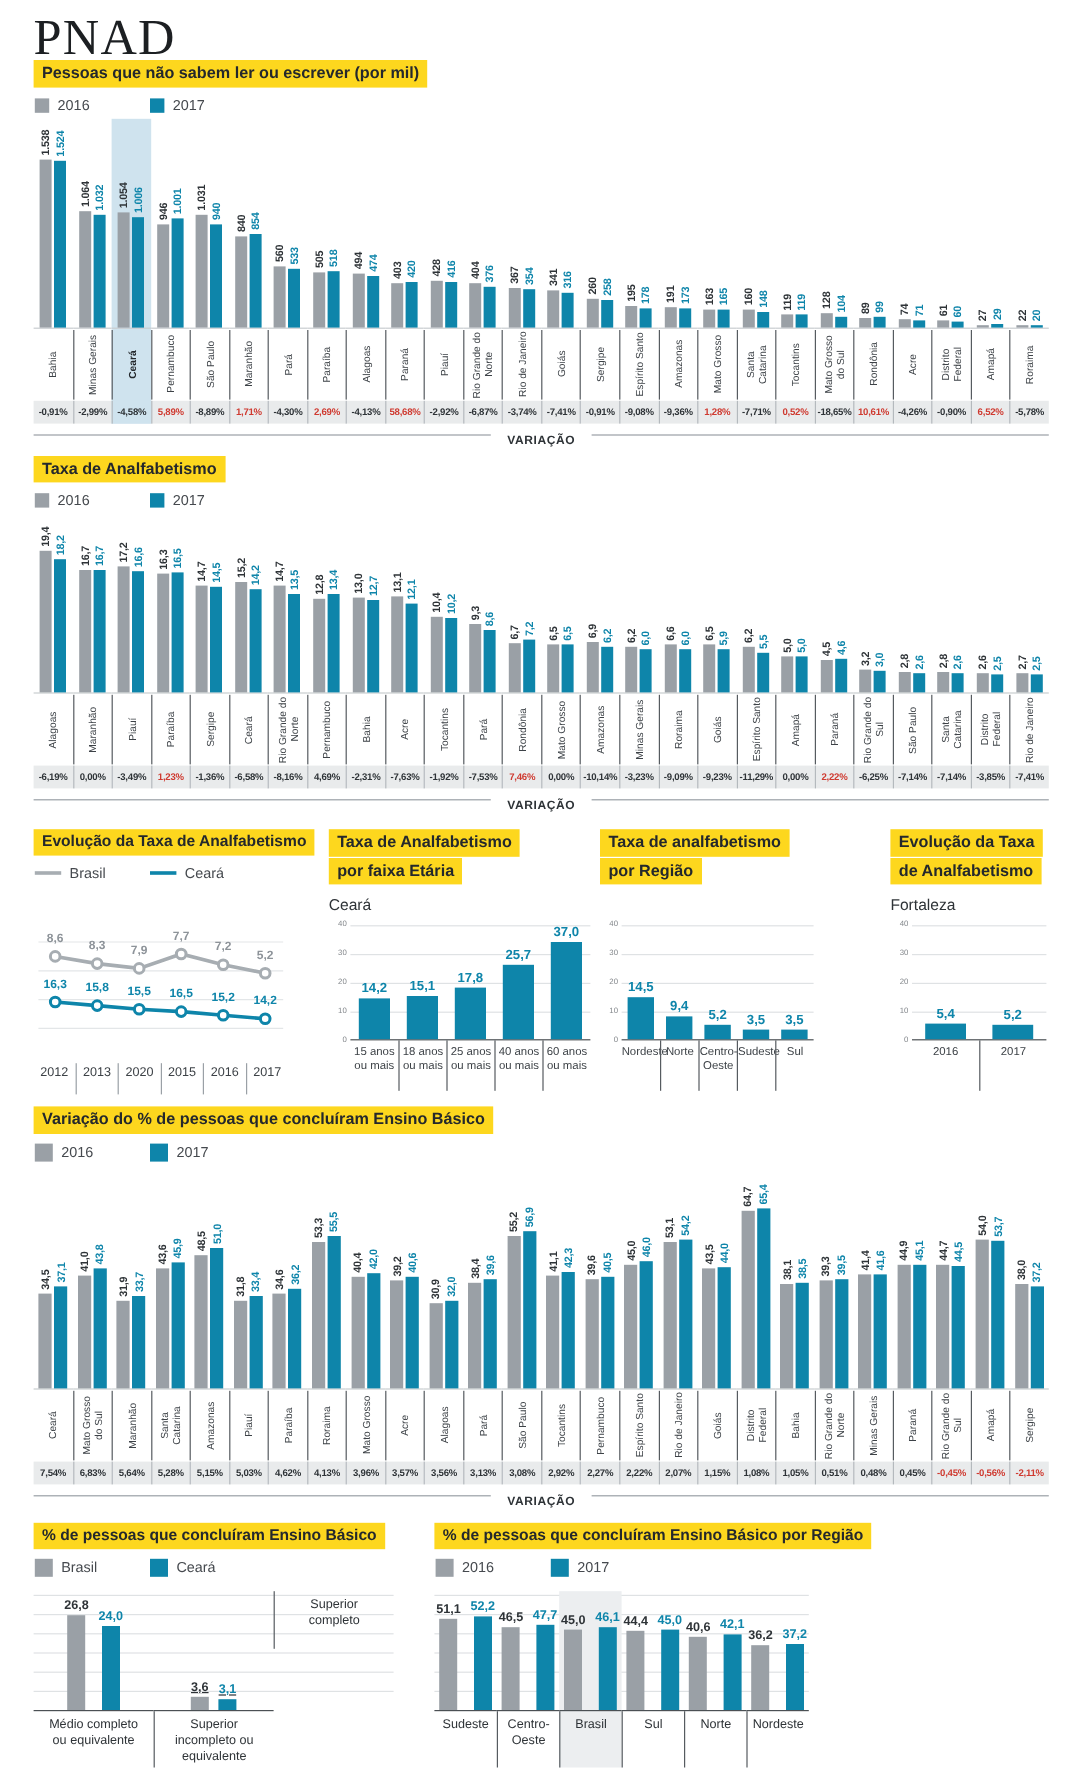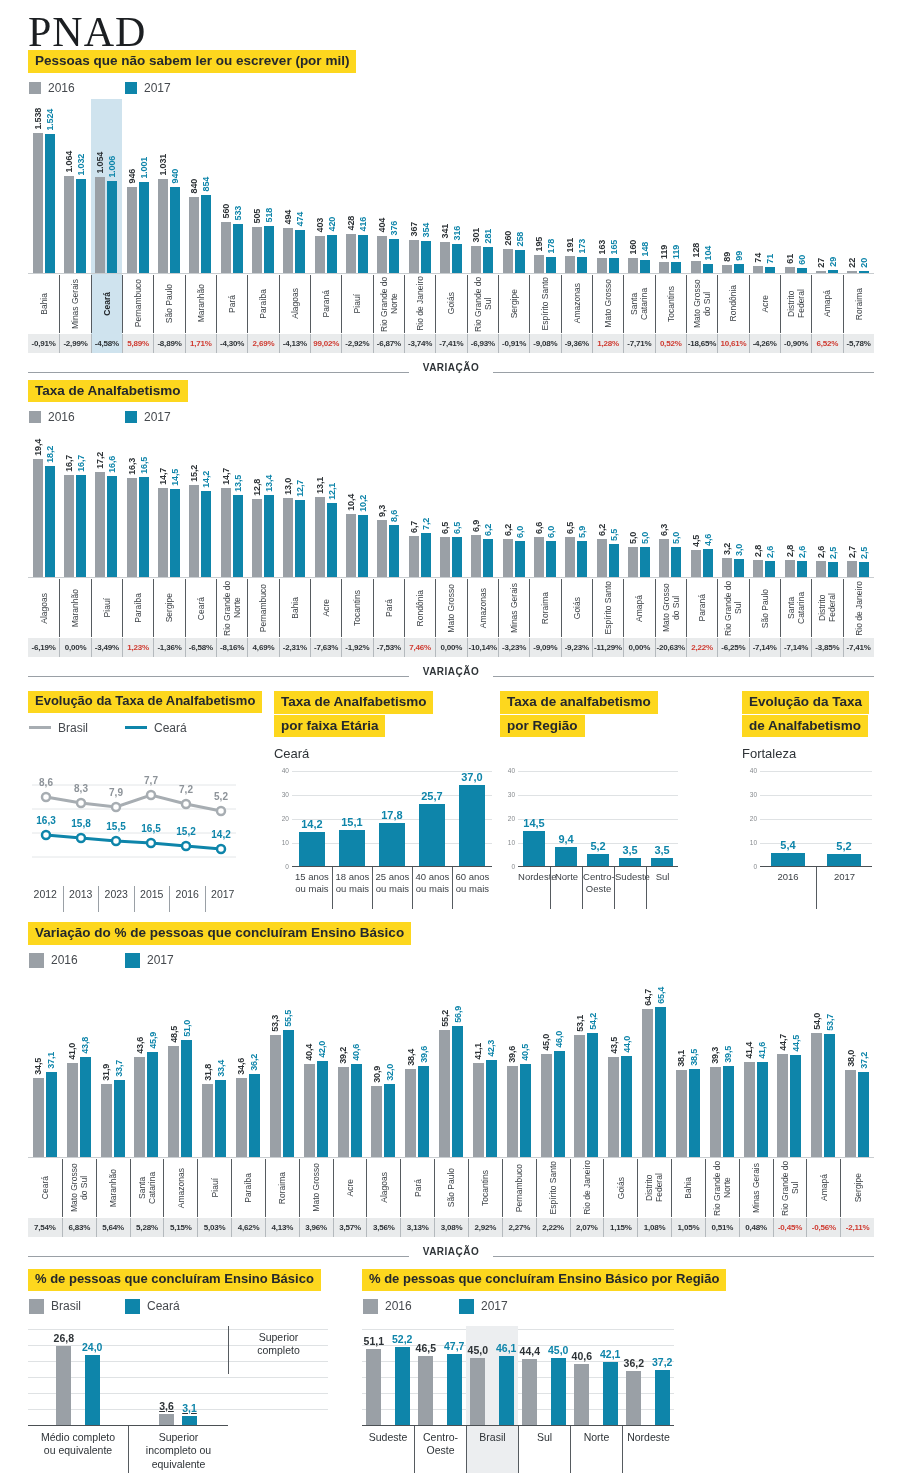--- a/index.html
+++ b/index.html
@@ -34,21 +34,21 @@
   .ggroup+.ggroup .glabel{border-left:1px solid var(--sep)}
   .vlabel{writing-mode:vertical-rl;transform:rotate(180deg);font-size:8.5px;line-height:1.2;
     color:#3d4247;max-height:56px;text-align:center}
   .gvar{height:19px;margin-top:1px;background:var(--varbg);display:flex;align-items:center;
     justify-content:center;font-size:8px;font-weight:bold;color:var(--dark);letter-spacing:-.2px;white-space:nowrap}
   .ggroup+.ggroup .gvar{border-left:1px solid #b4b9bd}
   .gvar.red{color:var(--red)}
   .ggroup.hl{background:var(--hl)}
   .ggroup.hl .gvar{background:var(--hl)}
   .ggroup.hl .vlabel{font-weight:bold;color:#24282c}
-  .varline{display:flex;align-items:flex-end;margin:9px 0 7px}
+  .varline{display:flex;align-items:flex-start;margin:9px 0 7px}
   .varline::before,.varline::after{content:"";flex:1;border-top:1px solid #9aa0a6}
   .varline span{margin:0 14px;font-size:10px;font-weight:bold;letter-spacing:.5px;color:var(--dark)}
   
   #midrow{display:flex;margin:14px 28px 0}
   .midcol .mid-head{height:66px}
   .subtitle{font-size:13px;color:var(--dark);margin-top:9px}
   #lineplot{position:relative;width:212px;height:112px;margin-top:14px}
   #lineplot svg{position:absolute;inset:0}
   .llab{position:absolute;width:26px;text-align:center;font-size:10px;font-weight:bold}
   .llab.a{color:#8d9399} .llab.b{color:var(--blue)}
@@ -253,21 +253,21 @@
             <div class="bar y16" style="width: 10px; height: 37px;"></div>
           </div>
           <div class="bwrap">
             <span class="bval y17">420</span>
             <div class="bar y17" style="width: 10px; height: 38px;"></div>
           </div>
         </div>
         <div class="glabel">
           <span class="vlabel">Paraná</span>
         </div>
-        <div class="gvar red">99,02%</div>
+        <div class="gvar red">58,68%</div>
       </div>
       <div class="ggroup">
         <div class="gplot" style="height: 175px;">
           <div class="bwrap">
             <span class="bval y16">428</span>
             <div class="bar y16" style="width: 10px; height: 39px;"></div>
           </div>
           <div class="bwrap">
             <span class="bval y17">416</span>
             <div class="bar y17" style="width: 10px; height: 38px;"></div>
@@ -318,36 +318,20 @@
           </div>
           <div class="bwrap">
             <span class="bval y17">316</span>
             <div class="bar y17" style="width: 10px; height: 29px;"></div>
           </div>
         </div>
         <div class="glabel">
           <span class="vlabel">Goiás</span>
         </div>
         <div class="gvar">-7,41%</div>
-      </div>
-      <div class="ggroup">
-        <div class="gplot" style="height: 175px;">
-          <div class="bwrap">
-            <span class="bval y16">301</span>
-            <div class="bar y16" style="width: 10px; height: 27px;"></div>
-          </div>
-          <div class="bwrap">
-            <span class="bval y17">281</span>
-            <div class="bar y17" style="width: 10px; height: 26px;"></div>
-          </div>
-        </div>
-        <div class="glabel">
-          <span class="vlabel">Rio Grande do Sul</span>
-        </div>
-        <div class="gvar">-6,93%</div>
       </div>
       <div class="ggroup">
         <div class="gplot" style="height: 175px;">
           <div class="bwrap">
             <span class="bval y16">260</span>
             <div class="bar y16" style="width: 10px; height: 24px;"></div>
           </div>
           <div class="bwrap">
             <span class="bval y17">258</span>
             <div class="bar y17" style="width: 10px; height: 23px;"></div>
@@ -865,36 +849,20 @@
           </div>
           <div class="bwrap">
             <span class="bval y17">5,0</span>
             <div class="bar y17" style="width: 10px; height: 30px;"></div>
           </div>
         </div>
         <div class="glabel">
           <span class="vlabel">Amapá</span>
         </div>
         <div class="gvar">0,00%</div>
-      </div>
-      <div class="ggroup">
-        <div class="gplot" style="height: 150px;">
-          <div class="bwrap">
-            <span class="bval y16">6,3</span>
-            <div class="bar y16" style="width: 10px; height: 38px;"></div>
-          </div>
-          <div class="bwrap">
-            <span class="bval y17">5,0</span>
-            <div class="bar y17" style="width: 10px; height: 30px;"></div>
-          </div>
-        </div>
-        <div class="glabel">
-          <span class="vlabel">Mato Grosso do Sul</span>
-        </div>
-        <div class="gvar">-20,63%</div>
       </div>
       <div class="ggroup">
         <div class="gplot" style="height: 150px;">
           <div class="bwrap">
             <span class="bval y16">4,5</span>
             <div class="bar y16" style="width: 10px; height: 27px;"></div>
           </div>
           <div class="bwrap">
             <span class="bval y17">4,6</span>
             <div class="bar y17" style="width: 10px; height: 28px;"></div>
@@ -1040,21 +1008,21 @@
         <span class="llab b" style="left: 5px; top: 44px;">16,3</span>
         <span class="llab b" style="left: 40px; top: 47px;">15,8</span>
         <span class="llab b" style="left: 75px; top: 50px;">15,5</span>
         <span class="llab b" style="left: 110px; top: 52px;">16,5</span>
         <span class="llab b" style="left: 145px; top: 55px;">15,2</span>
         <span class="llab b" style="left: 180px; top: 58px;">14,2</span>
       </div>
     <div id="lineyears">
         <div class="lyear">2012</div>
         <div class="lyear">2013</div>
-        <div class="lyear">2023</div>
+        <div class="lyear">2020</div>
         <div class="lyear">2015</div>
         <div class="lyear">2016</div>
         <div class="lyear">2017</div>
       </div>
   </div>
 
   <div class="midcol" style="width:228px">
     <div class="mid-head">
       <div class="bandline"><span class="band">Taxa de Analfabetismo</span></div>
       <div class="bandline"><span class="band">por faixa Etária</span></div>
@@ -1552,20 +1520,36 @@
           </div>
           <div class="bwrap">
             <span class="bval y17">41,6</span>
             <div class="bar y17" style="width: 11px; height: 95px;"></div>
           </div>
         </div>
         <div class="glabel">
           <span class="vlabel">Minas Gerais</span>
         </div>
         <div class="gvar">0,48%</div>
+      </div>
+      <div class="ggroup">
+        <div class="gplot" style="height: 186px;">
+          <div class="bwrap">
+            <span class="bval y16">44,9</span>
+            <div class="bar y16" style="width: 11px; height: 103px;"></div>
+          </div>
+          <div class="bwrap">
+            <span class="bval y17">45,1</span>
+            <div class="bar y17" style="width: 11px; height: 103px;"></div>
+          </div>
+        </div>
+        <div class="glabel">
+          <span class="vlabel">Paraná</span>
+        </div>
+        <div class="gvar">0,45%</div>
       </div>
       <div class="ggroup">
         <div class="gplot" style="height: 186px;">
           <div class="bwrap">
             <span class="bval y16">44,7</span>
             <div class="bar y16" style="width: 11px; height: 103px;"></div>
           </div>
           <div class="bwrap">
             <span class="bval y17">44,5</span>
             <div class="bar y17" style="width: 11px; height: 102px;"></div>

